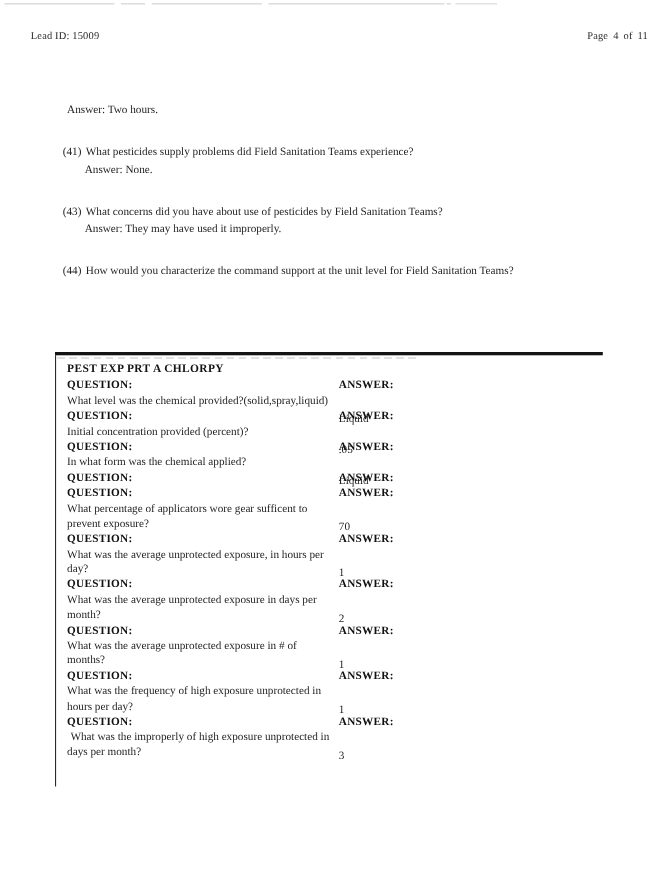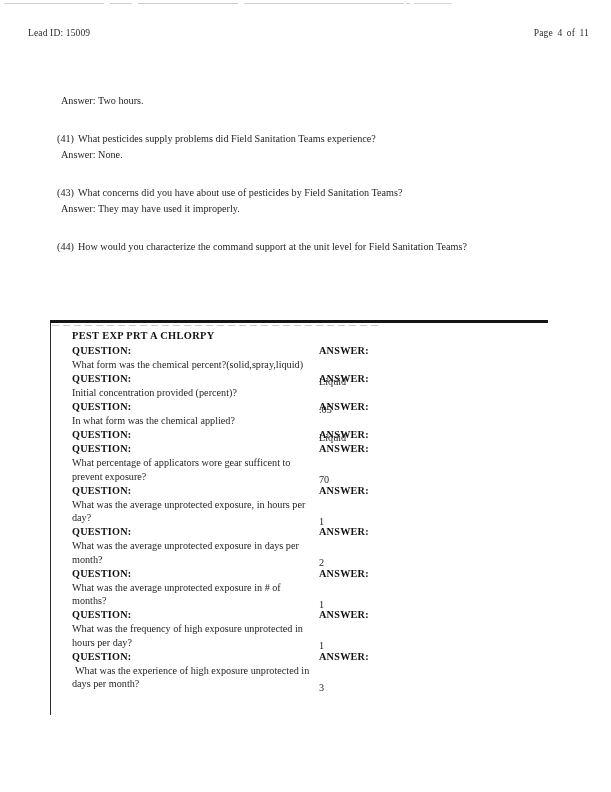--- a/index.html
+++ b/index.html
@@ -82,21 +82,21 @@
   }
   .interview .qa-item:last-child { margin-bottom: 0; }
   .interview .qa-question {
     margin: 0;
     white-space: nowrap;
   }
   .interview .qa-question .qa-num {
     margin-right: 4px;
   }
   .interview .qa-answer {
-    margin: 1px 0 0 4px;
+    margin: 1px 0 0 20px;
     font-family: Liberation Serif, serif;
   }
 
   
   .form-section {
     position: absolute;
     left: 50px;
     top: 320px;
     width: 498px;
   }
@@ -110,21 +110,21 @@
     position: absolute;
     left: 2px;
     top: 5px;
     width: 330px;
     height: 1px;
     background: repeating-linear-gradient(
       to right, #c9c9c9 0 7px, transparent 7px 11px);
   }
   .form-body {
     position: relative;
-    padding: 7px 0 0 12px;
+    padding: 7px 0 0 1px;
     margin-left: 0;
     border-left: 1px solid #2a2a2a;
     min-height: 392px;
     box-sizing: border-box;
   }
   .form-title {
     font-size: 10.4px;
     font-weight: bold;
     letter-spacing: 0.35px;
     margin: 0 0 4px 9px;
@@ -226,21 +226,21 @@
     <div class="form-title">PEST EXP PRT A CHLORPY</div>
 
     <div class="qa-table">
 
       <div class="qa-row">
         <div class="qa-labels">
           <span class="label-question">QUESTION:</span>
           <span class="label-answer">ANSWER:</span>
         </div>
         <div class="qa-values">
-          <div class="value-question">What form was the chemical percent?(solid,spray,liquid)</div>
+          <div class="value-question">What level was the chemical provided?(solid,spray,liquid)</div>
           <div class="value-answer">Liquid</div>
         </div>
       </div>
 
       <div class="qa-row">
         <div class="qa-labels">
           <span class="label-question">QUESTION:</span>
           <span class="label-answer">ANSWER:</span>
         </div>
         <div class="qa-values">
@@ -321,20 +321,20 @@
           <div class="value-answer">1</div>
         </div>
       </div>
 
       <div class="qa-row indented">
         <div class="qa-labels">
           <span class="label-question">QUESTION:</span>
           <span class="label-answer">ANSWER:</span>
         </div>
         <div class="qa-values">
-          <div class="value-question">What was the experience of high exposure unprotected in days per month?</div>
+          <div class="value-question">What was the improperly of high exposure unprotected in days per month?</div>
           <div class="value-answer">3</div>
         </div>
       </div>
 
     </div>
   </div>
 </div>
 
 </body></html>

